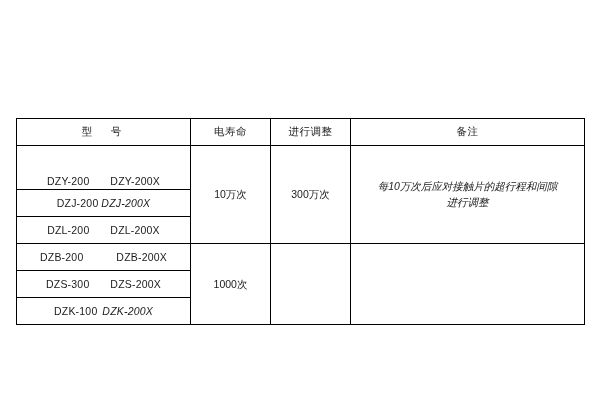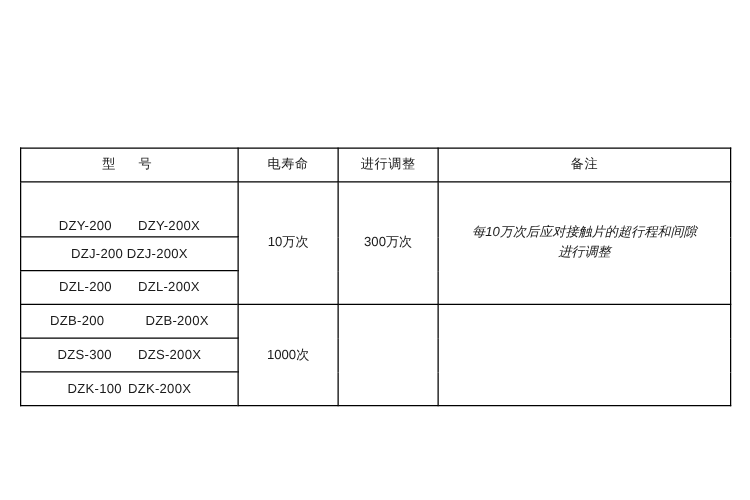--- a/index.html
+++ b/index.html
@@ -101,21 +101,21 @@
         <td class="merged-mid" rowspan="3">300万次</td>
         <td class="note-cell" rowspan="3">
           <span class="ln">每10万次后应对接触片的超行程和间隙</span>
           <span class="ln">进行调整</span>
         </td>
       </tr>
 
       <tr>
         <td class="model-cell">
           <span class="model-inner">DZJ-200</span>
-          <span class="model-inner" style="">DZJ-200X</span>
+          <span class="model-inner" style="font-style:italic;">DZJ-200X</span>
         </td>
       </tr>
 
       <tr>
         <td class="model-cell">
           <span class="model-inner">DZL-200</span>
           <span class="model-inner" style="margin-left:18px;">DZL-200X</span>
         </td>
       </tr>
 
@@ -132,18 +132,18 @@
       <tr>
         <td class="model-cell">
           <span class="model-inner">DZS-300</span>
           <span class="model-inner" style="margin-left:18px;">DZS-200X</span>
         </td>
       </tr>
 
       <tr>
         <td class="model-cell">
           <span class="model-inner">DZK-100</span>
-          <span class="model-inner" style="margin-left:2px;">DZK-200X</span>
+          <span class="model-inner" style="margin-left:2px;font-style:italic;">DZK-200X</span>
         </td>
       </tr>
     </tbody>
   </table>
 </div>
 
 </body></html>

